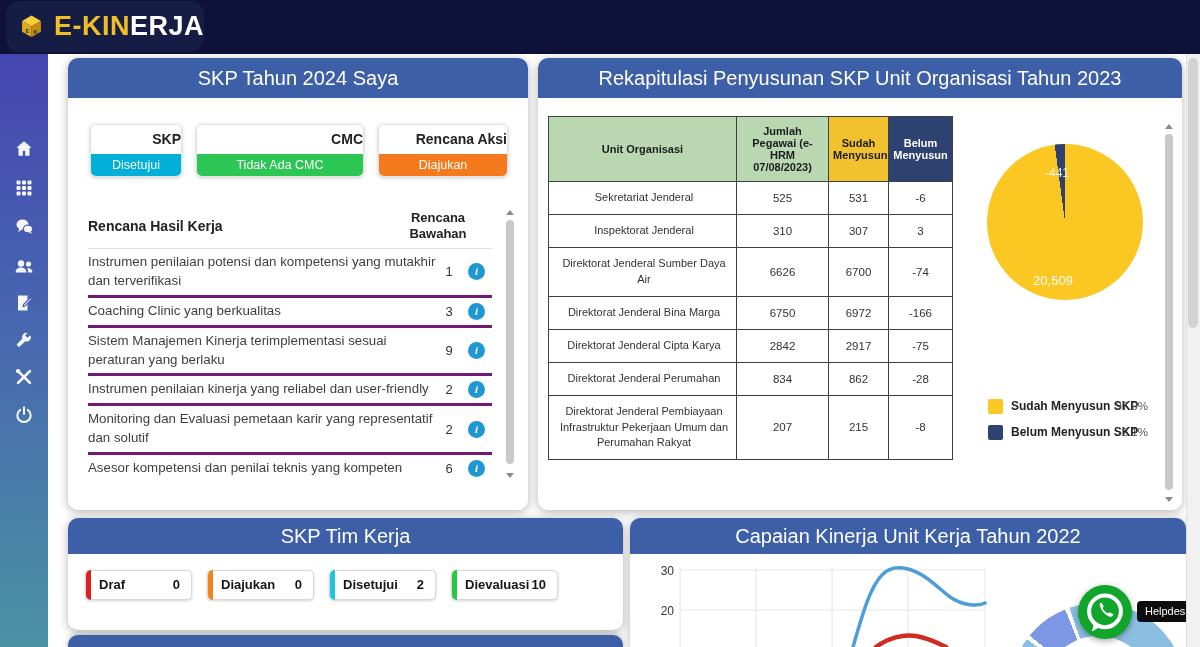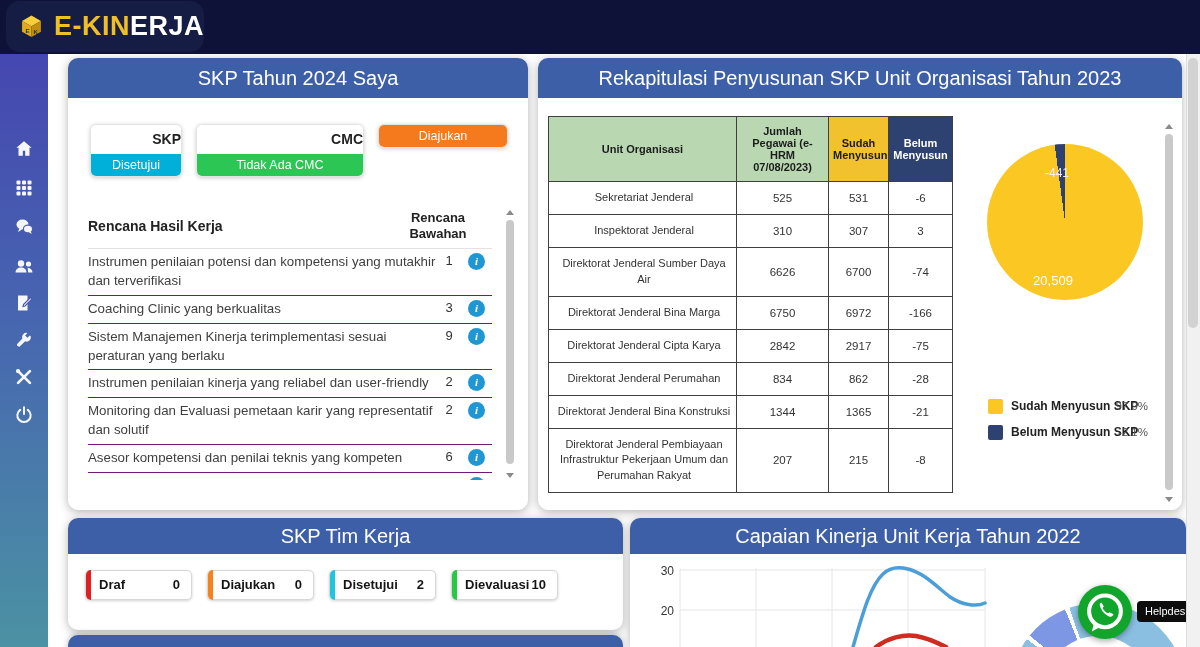--- a/index.html
+++ b/index.html
@@ -29,21 +29,21 @@
   #card-skp { left:68px; top:58px; width:460px; height:452px; }
   .status-box { position:absolute; top:66px; border-radius:6px; box-shadow:0 1px 4px rgba(0,0,0,.2); border:1px solid #e3e3e3; overflow:hidden; background:#fff; cursor:pointer; }
   .status-box .st-title { height:29px; line-height:29px; text-align:right; font-size:14px; font-weight:700; color:#222; background:#fff; }
   .status-box .st-pill { height:22px; line-height:22px; text-align:center; font-size:12.5px; color:#fff; }
   .pill-cyan { background:#00b0d8; } .pill-green { background:#2bc653; } .pill-orange { background:#f57a1e; }
 
   .list-head { position:absolute; left:20px; top:148px; width:400px; }
   .lh-left { position:absolute; left:0; top:12px; font-size:14px; font-weight:700; color:#222; }
   .lh-right { position:absolute; right:14px; top:4px; width:72px; text-align:center; font-size:13px; font-weight:700; color:#222; line-height:1.25; }
   .rk-list { position:absolute; left:20px; top:190px; width:404px; height:232px; overflow:hidden; border-top:1px solid #e2e2e2; }
-  .rk-row { display:flex; border-bottom:1px solid #701a75; padding:4px 0; }
+  .rk-row { display:flex; align-items:center; border-bottom:3px solid #701a75; padding:4px 0; }
   .rk-text { width:348px; font-size:13.3px; color:#3f3f3f; line-height:1.42; }
   .rk-count { width:26px; text-align:center; font-size:13px; color:#333; }
   .info-ic { width:17px; height:17px; margin-left:6px; border-radius:50%; background:#1f97d4; color:#fff; font-size:11px; font-weight:700; font-style:italic; text-align:center; line-height:17px; cursor:pointer; flex:0 0 17px; font-family:"Liberation Serif",serif; }
 
   
   .vscroll { position:absolute; width:10px; }
   .vs-arrow { width:0; height:0; border-left:4px solid transparent; border-right:4px solid transparent; margin:2px auto; }
   .vs-up { border-bottom:5px solid #8a8a8a; }
   .vs-down { border-top:5px solid #8a8a8a; }
   .vs-thumb { position:absolute; left:1px; width:8px; background:#c9c9c9; border-radius:4px; }
@@ -171,20 +171,21 @@
 
     <div class="status-box" style="left:22px; width:92px;">
       <div class="st-title">SKP</div>
       <div class="st-pill pill-cyan">Disetujui</div>
     </div>
     <div class="status-box" style="left:128px; width:168px;">
       <div class="st-title">CMC</div>
       <div class="st-pill pill-green">Tidak Ada CMC</div>
     </div>
     <div class="status-box" style="left:310px; width:130px;">
+      <div class="st-title">Rencana Aksi</div>
       <div class="st-pill pill-orange">Diajukan</div>
     </div>
 
     <div class="list-head">
       <div class="lh-left">Rencana Hasil Kerja</div>
       <div class="lh-right">Rencana Bawahan</div>
     </div>
 
     <div class="rk-list">
       <div class="rk-row">
@@ -278,26 +279,20 @@
               <td class="cl">Direktorat Jenderal Cipta Karya</td>
               <td>2842</td>
               <td>2917</td>
               <td>-75</td>
             </tr>
         <tr>
               <td class="cl">Direktorat Jenderal Perumahan</td>
               <td>834</td>
               <td>862</td>
               <td>-28</td>
-            </tr>
-        <tr>
-              <td class="cl">Direktorat Jenderal Bina Konstruksi</td>
-              <td>1344</td>
-              <td>1365</td>
-              <td>-21</td>
             </tr>
         <tr>
               <td class="cl">Direktorat Jenderal Pembiayaan Infrastruktur Pekerjaan Umum dan Perumahan Rakyat</td>
               <td>207</td>
               <td>215</td>
               <td>-8</td>
             </tr>
 
       </tbody>
         </table>

